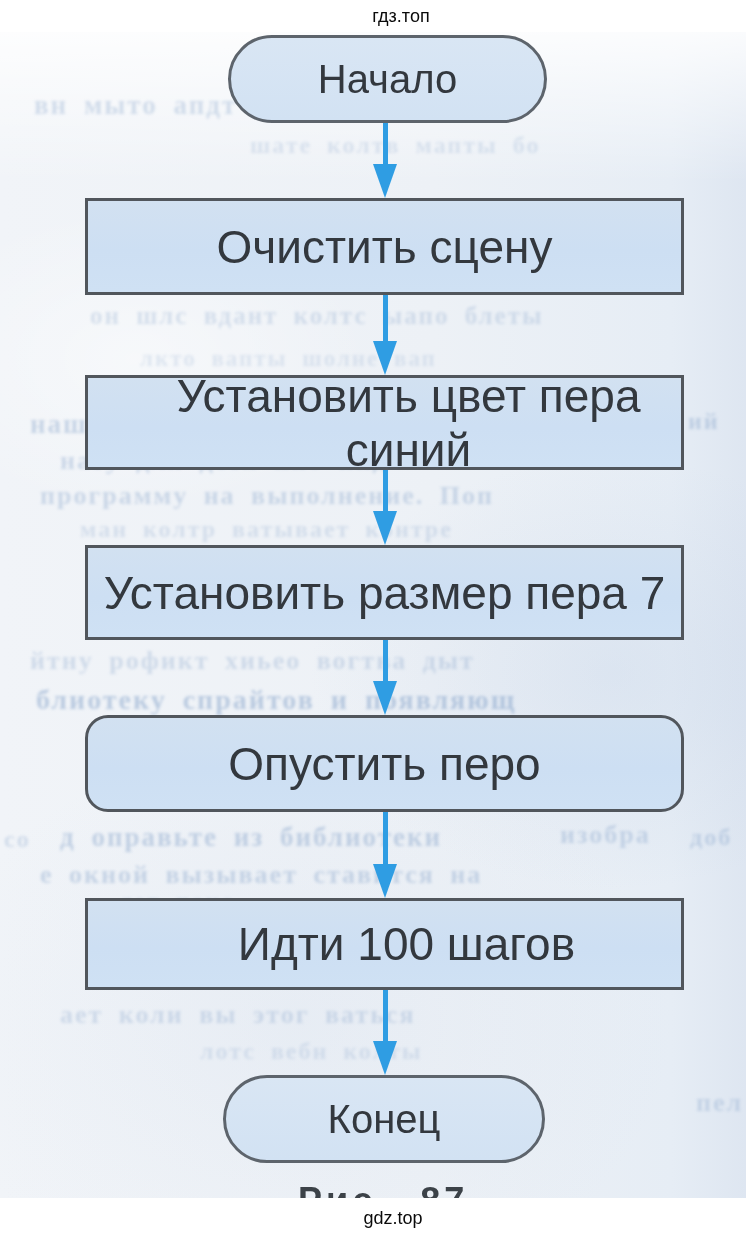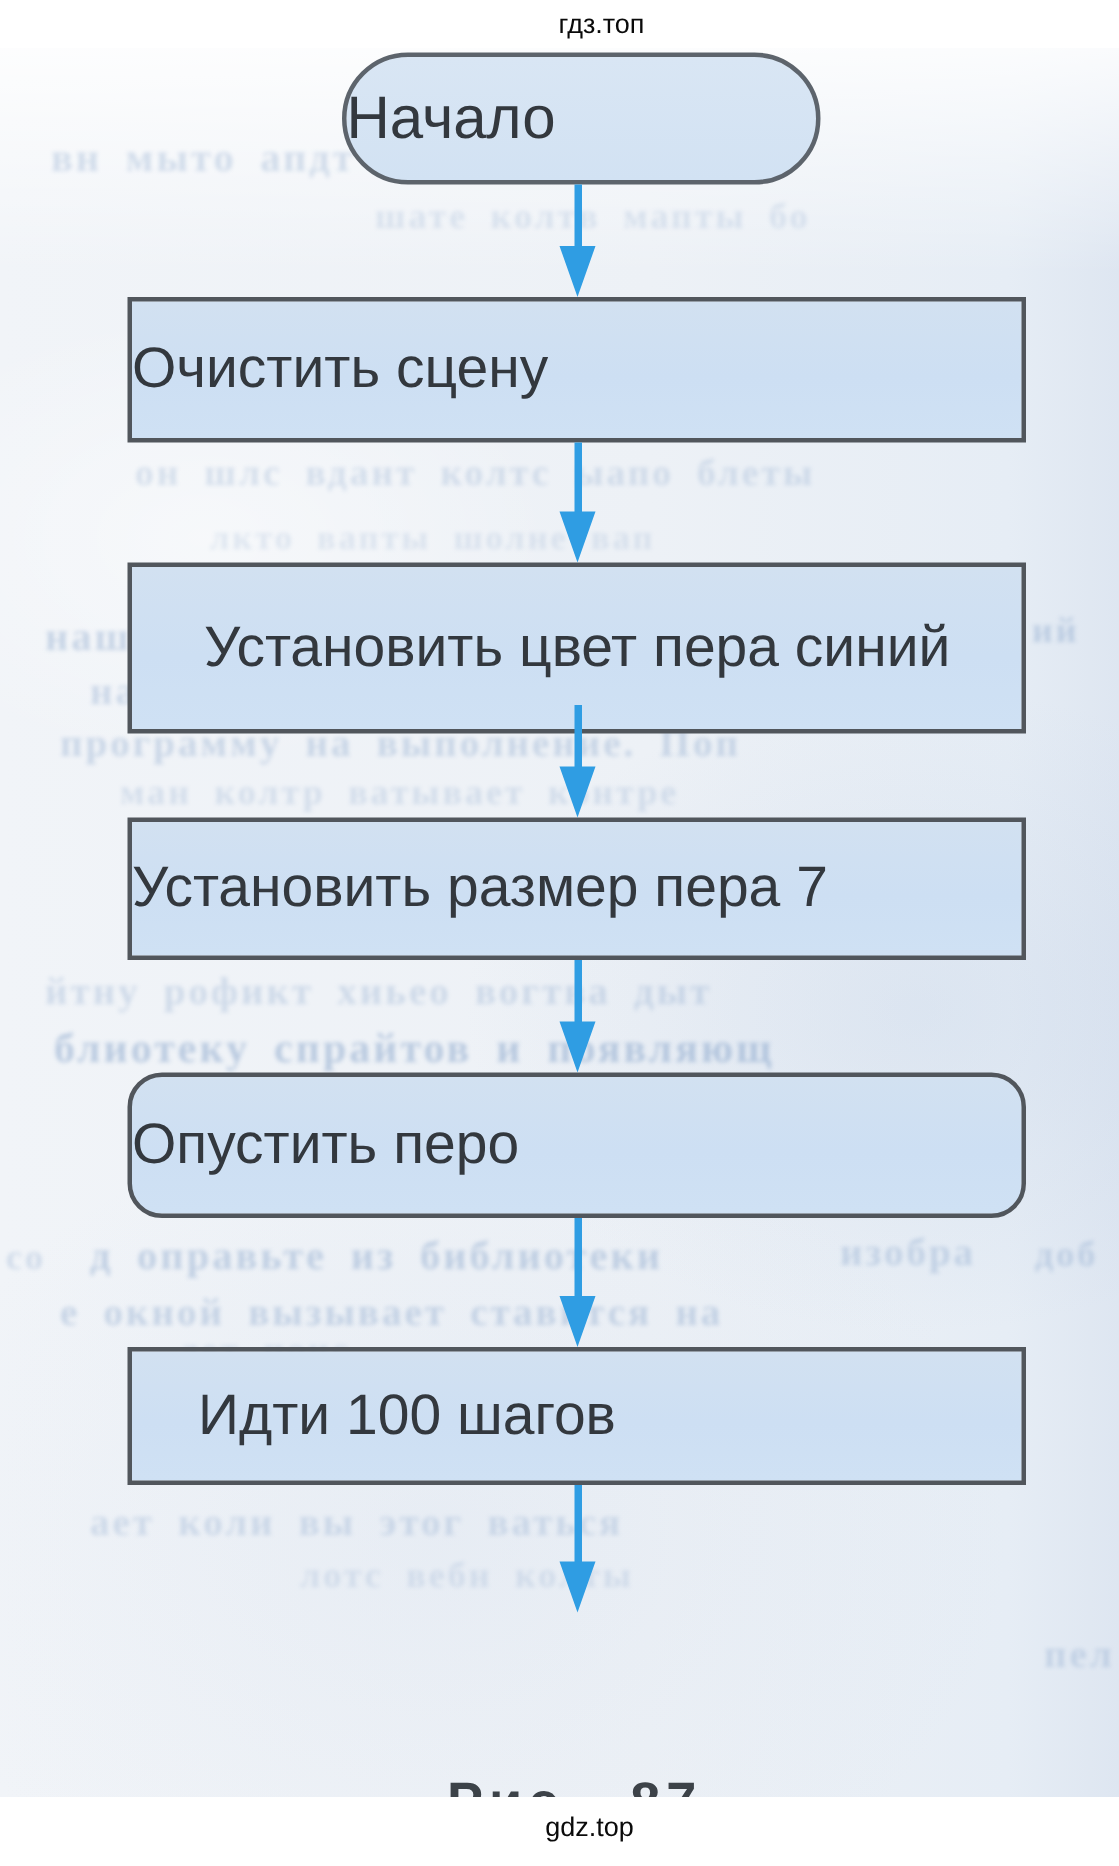--- a/index.html
+++ b/index.html
@@ -40,31 +40,31 @@
     letter-spacing:2px;
     word-spacing:7px;
     white-space:nowrap;
     filter:blur(1.4px);
     z-index:1;
   }
 
   
   .node{
     position:absolute;
-    display:flex;align-items:center;justify-content:flex-start;
+    display:flex;align-items:center;justify-content:center;
     color:#33383e;
     z-index:2;
     box-sizing:border-box;
     text-align:center;
   }
   .process{
     width:599px;left:85px;
     background:linear-gradient(180deg,#d2e1f1 0%,#cddff3 55%,#cfe1f4 100%);
     border:3px solid #51565c;
-    font-size:38px;
+    font-size:46px;
   }
   .terminator{
     background:linear-gradient(180deg,#d9e6f4 0%,#d2e2f3 100%);
     border:3px solid #5d646c;
     border-radius:46px;
     font-size:40px;
   }
 
   
   .arrow{position:absolute;width:24px;z-index:2;}
@@ -107,21 +107,21 @@
 
     <div class="node process" style="top:166px;height:97px;">
       <span>Очистить сцену</span>
     </div>
 
     <div class="arrow" style="left:373px;top:263px;height:80px;">
       <div class="shaft"></div>
       <div class="head"></div>
     </div>
 
-    <div class="node process" style="top:343px;height:114px;padding-left:48px;">
+    <div class="node process" style="top:343px;height:95px;padding-left:48px;">
       <span>Установить цвет пера синий</span>
     </div>
 
     <div class="arrow" style="left:373px;top:438px;height:75px;">
       <div class="shaft"></div>
       <div class="head"></div>
     </div>
 
     <div class="node process" style="top:513px;height:95px;">
       <span>Установить размер пера 7</span>
@@ -143,20 +143,23 @@
 
     <div class="node process" style="top:866px;height:92px;padding-left:44px;">
       <span>Идти 100 шагов</span>
     </div>
 
     <div class="arrow" style="left:373px;top:958px;height:85px;">
       <div class="shaft"></div>
       <div class="head"></div>
     </div>
 
+    <div class="node terminator" style="left:223px;top:1043px;width:322px;height:88px;">
+      <span>Конец</span>
+    </div>
 
     <div id="figure-caption">Рис. 87</div>
   <div class="bleed" style="left: 34px; top: 58px; font-size: 27px; opacity: 0.28;">вн мыто апдт ковы слтем об</div>
       <div class="bleed" style="left: 250px; top: 100px; font-size: 24px; opacity: 0.2;">шате колтв мапты бо</div>
       <div class="bleed" style="left: 90px; top: 270px; font-size: 25px; opacity: 0.24;">он шлс вдант колтс ыапо блеты</div>
       <div class="bleed" style="left: 140px; top: 314px; font-size: 23px; opacity: 0.18;">лкто вапты шолне вап</div>
       <div class="bleed" style="left: 30px; top: 377px; font-size: 27px; opacity: 0.34;">нашим мышь и чтобы тинлавк</div>
       <div class="bleed" style="left: 60px; top: 414px; font-size: 26px; opacity: 0.3;">нату для детя ино нкд</div>
       <div class="bleed" style="left: 40px; top: 449px; font-size: 26px; opacity: 0.3;">программу на выполнение. Поп</div>
       <div class="bleed" style="left: 80px; top: 484px; font-size: 24px; opacity: 0.22;">ман колтр ватывает контре</div>

